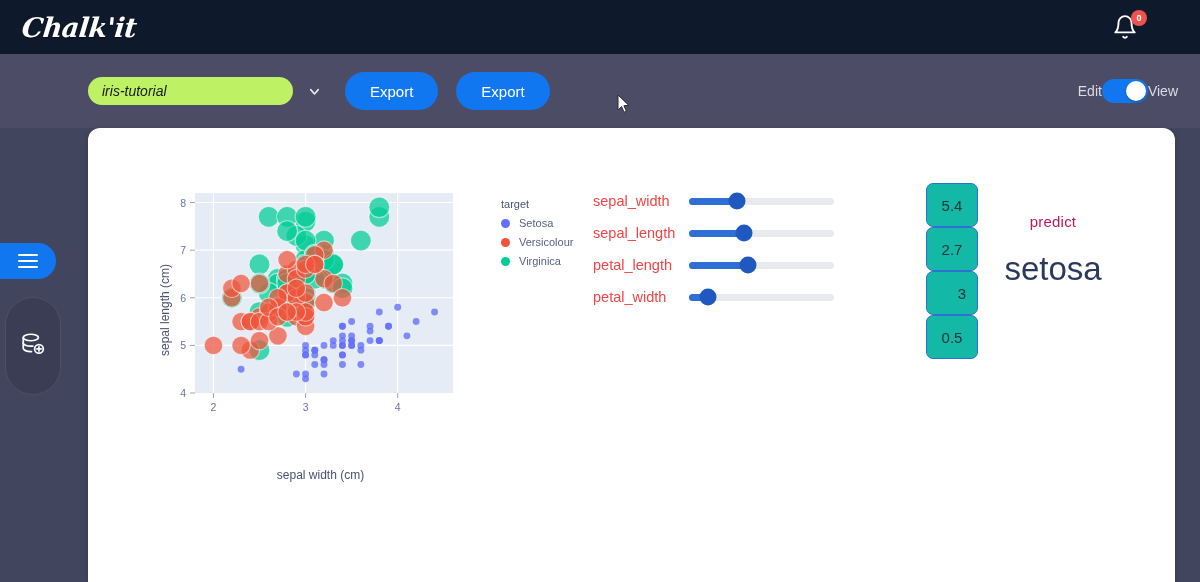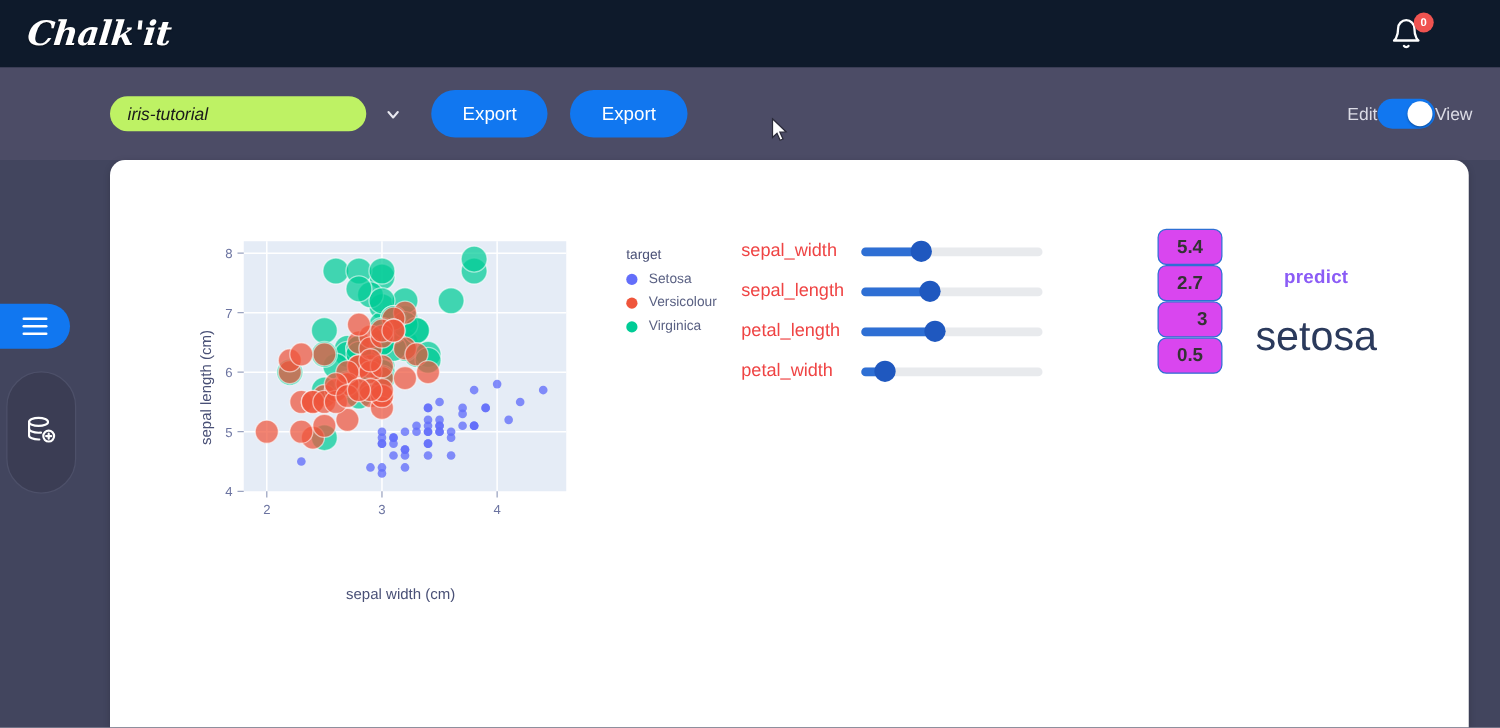--- a/index.html
+++ b/index.html
@@ -152,32 +152,31 @@
     border-radius: 4px; background: #e8eaed; cursor: pointer;
   }
   .fill { position: absolute; left: 0; top: 0; height: 7px; border-radius: 4px; background: #2e6fd4; }
   .thumb {
     position: absolute; top: 50%; width: 17px; height: 17px;
     border-radius: 50%; background: #1f58bf; transform: translate(-50%, -50%);
   }
 
   .value-boxes { position: absolute; left: 838px; top: 55px; width: 52px; }
   .value-box {
-    width: 52px; height: 29px;
+    width: 52px; height: 44px;
     border: 1.5px solid #2e6fd4; border-radius: 7px;
     display: flex; align-items: center; justify-content: center;
-    font-size: 15px; color: #333; background: #d946ef;
-    font-family: "Liberation Sans", sans-serif;
-    font-weight: bold;
+    font-size: 15px; color: #333; background: #14b8a6;
+    font-family: "Liberation Sans", sans-serif;
   }
   .value-box.right { justify-content: flex-end; padding-right: 11px; }
 
   
   .predict { position: absolute; left: 855px; top: 85px; width: 220px; text-align: center; }
-  .predict-label { font-size: 15px; font-weight: bold; color: #8b5cf6; letter-spacing: .2px; }
+  .predict-label { font-size: 15px; font-weight: normal; color: #be185d; letter-spacing: .2px; }
   .predict-value {
     margin-top: 20px; font-size: 33px; color: #2b3a5c;
     font-family: "Liberation Sans", sans-serif;
   }
 
   
   .cursor { position: absolute; left: 617px; top: 94px; pointer-events: none; }
 </style>
 </head>
 <body>

